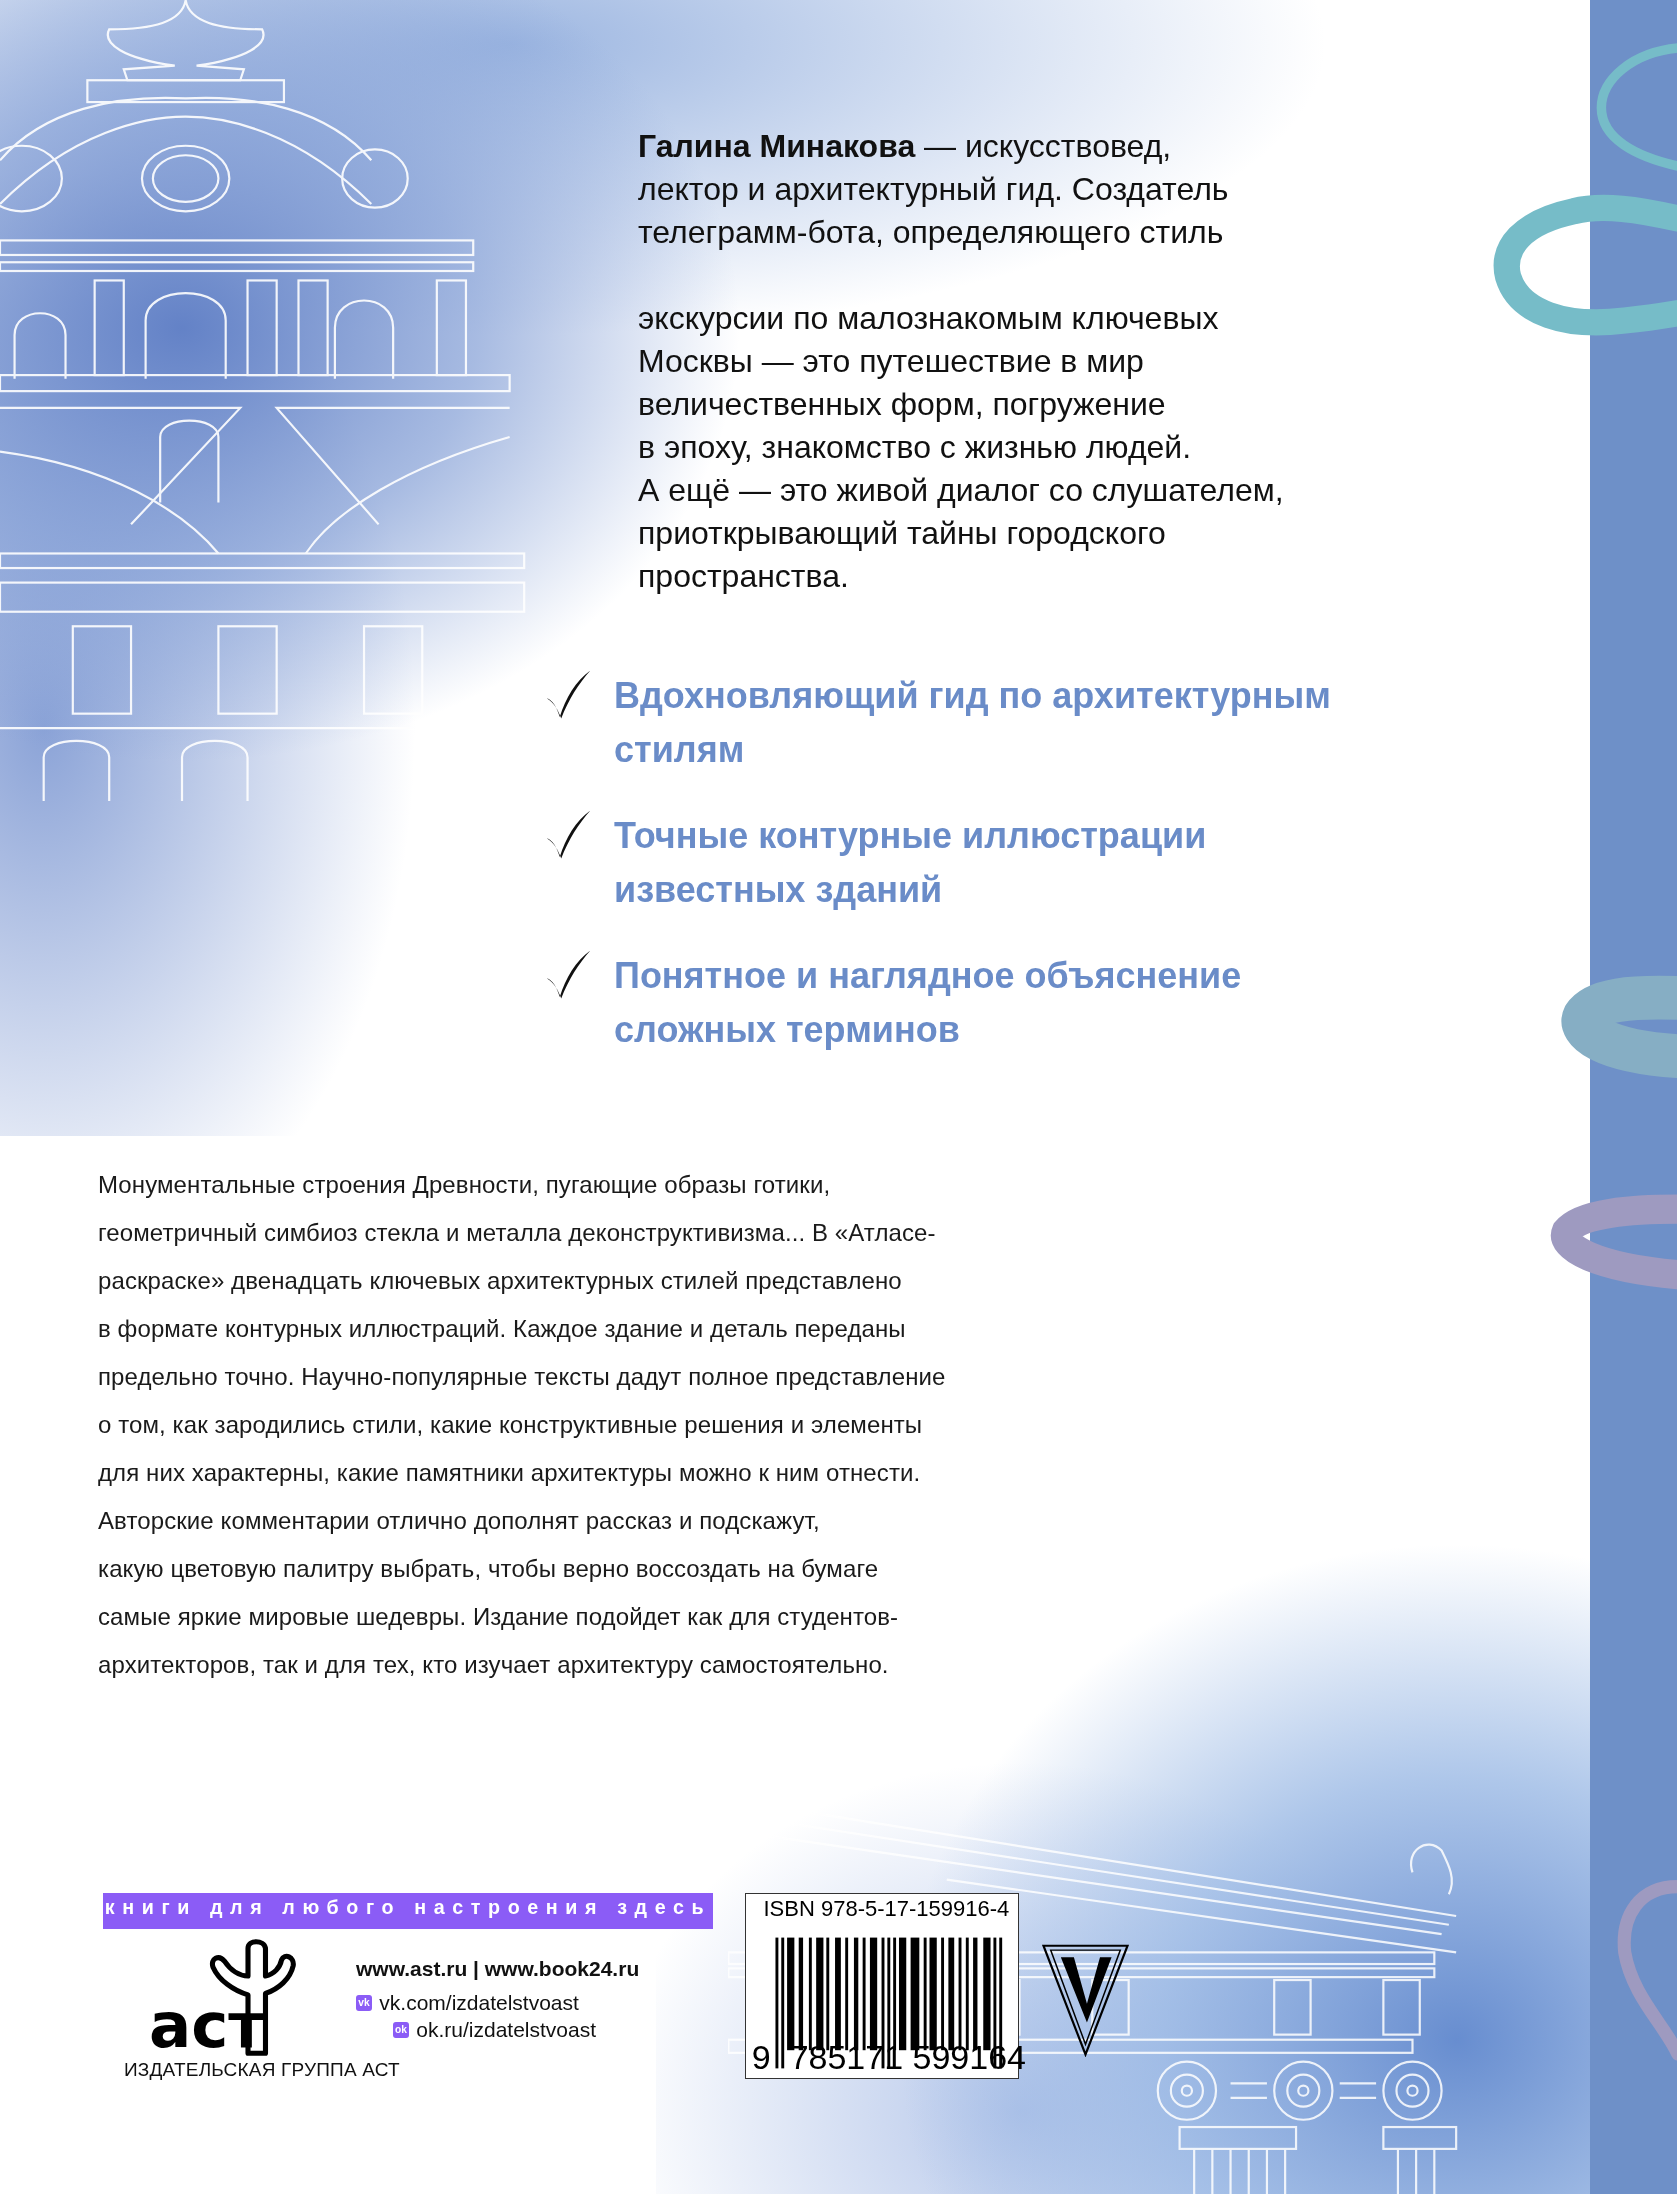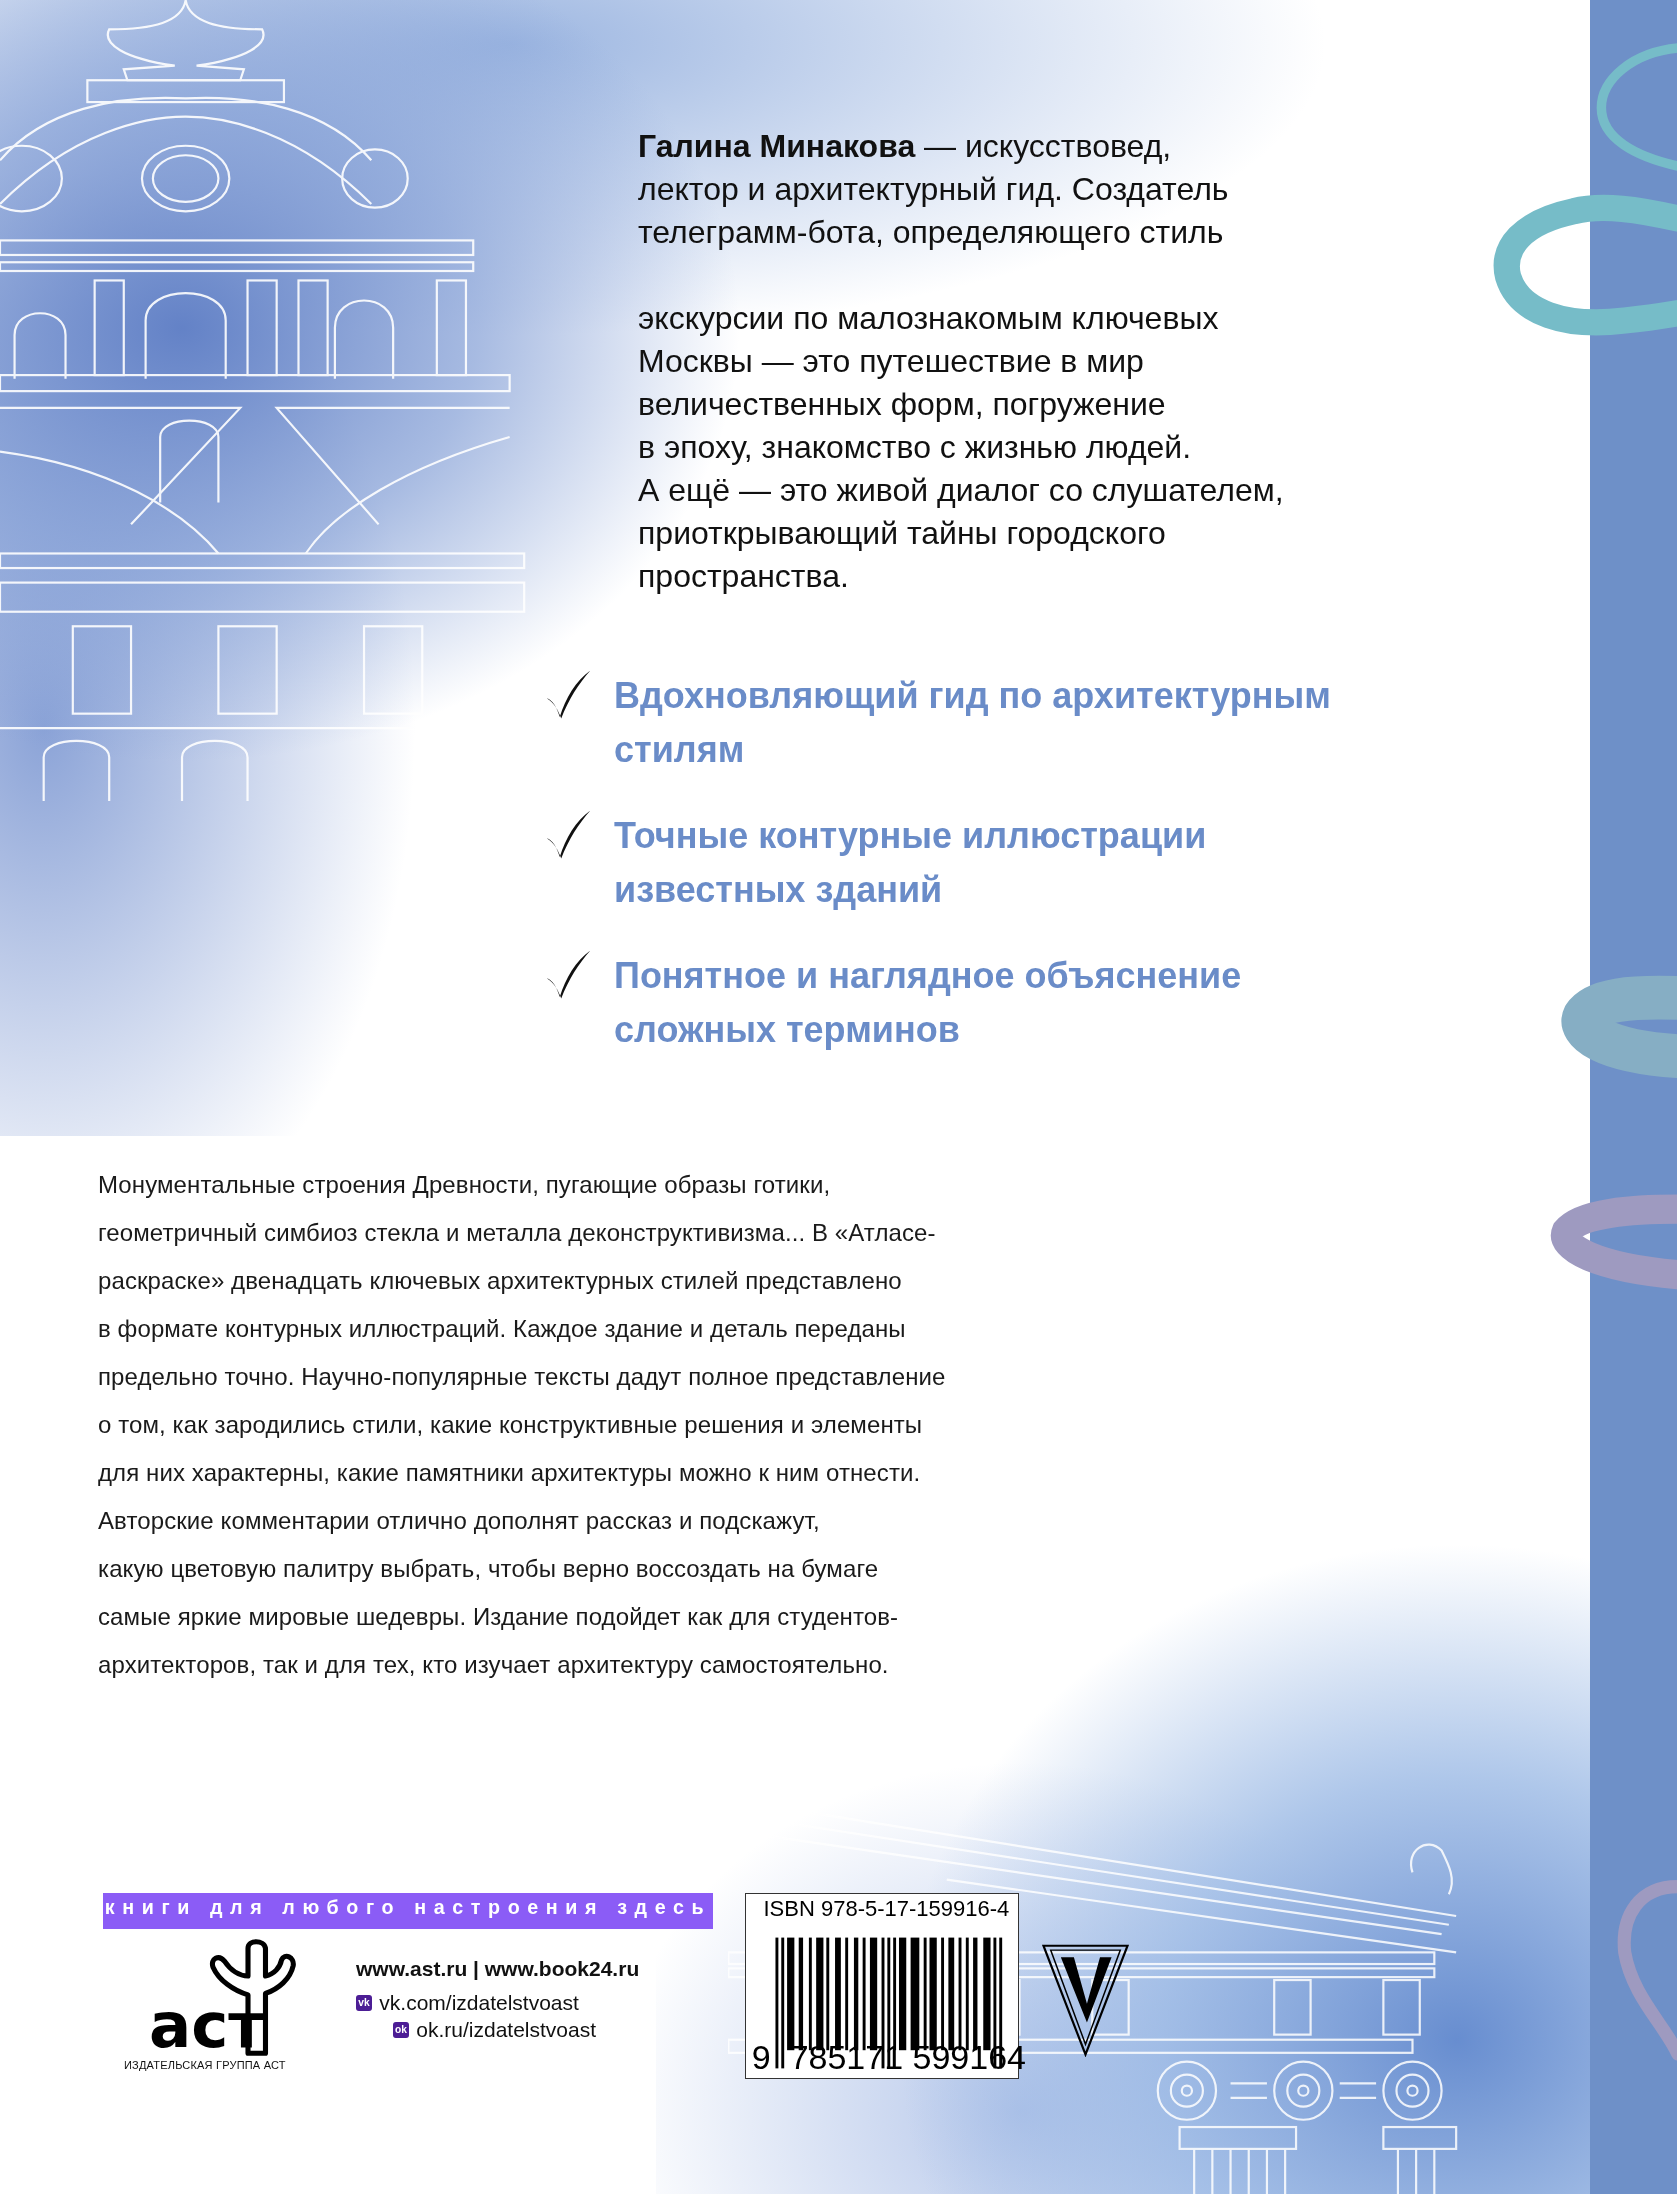--- a/index.html
+++ b/index.html
@@ -54,29 +54,29 @@
   .desc .line { display: block; white-space: nowrap; }
 
   
   .slogan {
     position: absolute; left: 103px; top: 1893px; width: 610px; height: 36px;
     background: #8b5cf6; color: #fff; font-size: 19.7px; font-weight: bold;
     letter-spacing: 7.6px; line-height: 28px; text-align: center; white-space: nowrap;
   }
   .logo { position: absolute; left: 146px; top: 1938px; width: 153px; height: 124px; }
   .logo-caption {
-    position: absolute; left: 124px; top: 2059px; font-size: 11px; color: #111;
+    position: absolute; left: 124px; top: 2059px; font-size: 19px; color: #111;
     letter-spacing: 0.2px; white-space: nowrap;
   }
   .links { position: absolute; left: 356px; top: 1957px; }
   .links .sites { font-size: 21px; font-weight: bold; color: #111; white-space: nowrap; }
   .links .social { display: flex; align-items: center; margin-top: 10.2px; font-size: 21px; color: #111; white-space: nowrap; }
   .links .social + .social { margin-top: 2.9px; margin-left: 37px; }
   .links .ico {
-    width: 16px; height: 16px; background: #4c1d95; border-radius: 2.9px; margin-right: 7.3px;
+    width: 16px; height: 16px; background: #8b5cf6; border-radius: 2.9px; margin-right: 7.3px;
     color: #fff; font-size: 10.2px; font-weight: bold; line-height: 16px; text-align: center;
   }
   .links .handle { font-weight: normal; }
 
   
   .barcode {
     position: absolute; left: 745px; top: 1893px; width: 274px; height: 186px;
     background: #fff; border: 1.5px solid #333; box-sizing: border-box; text-decoration: underline;
   }
   .barcode .isbn {

